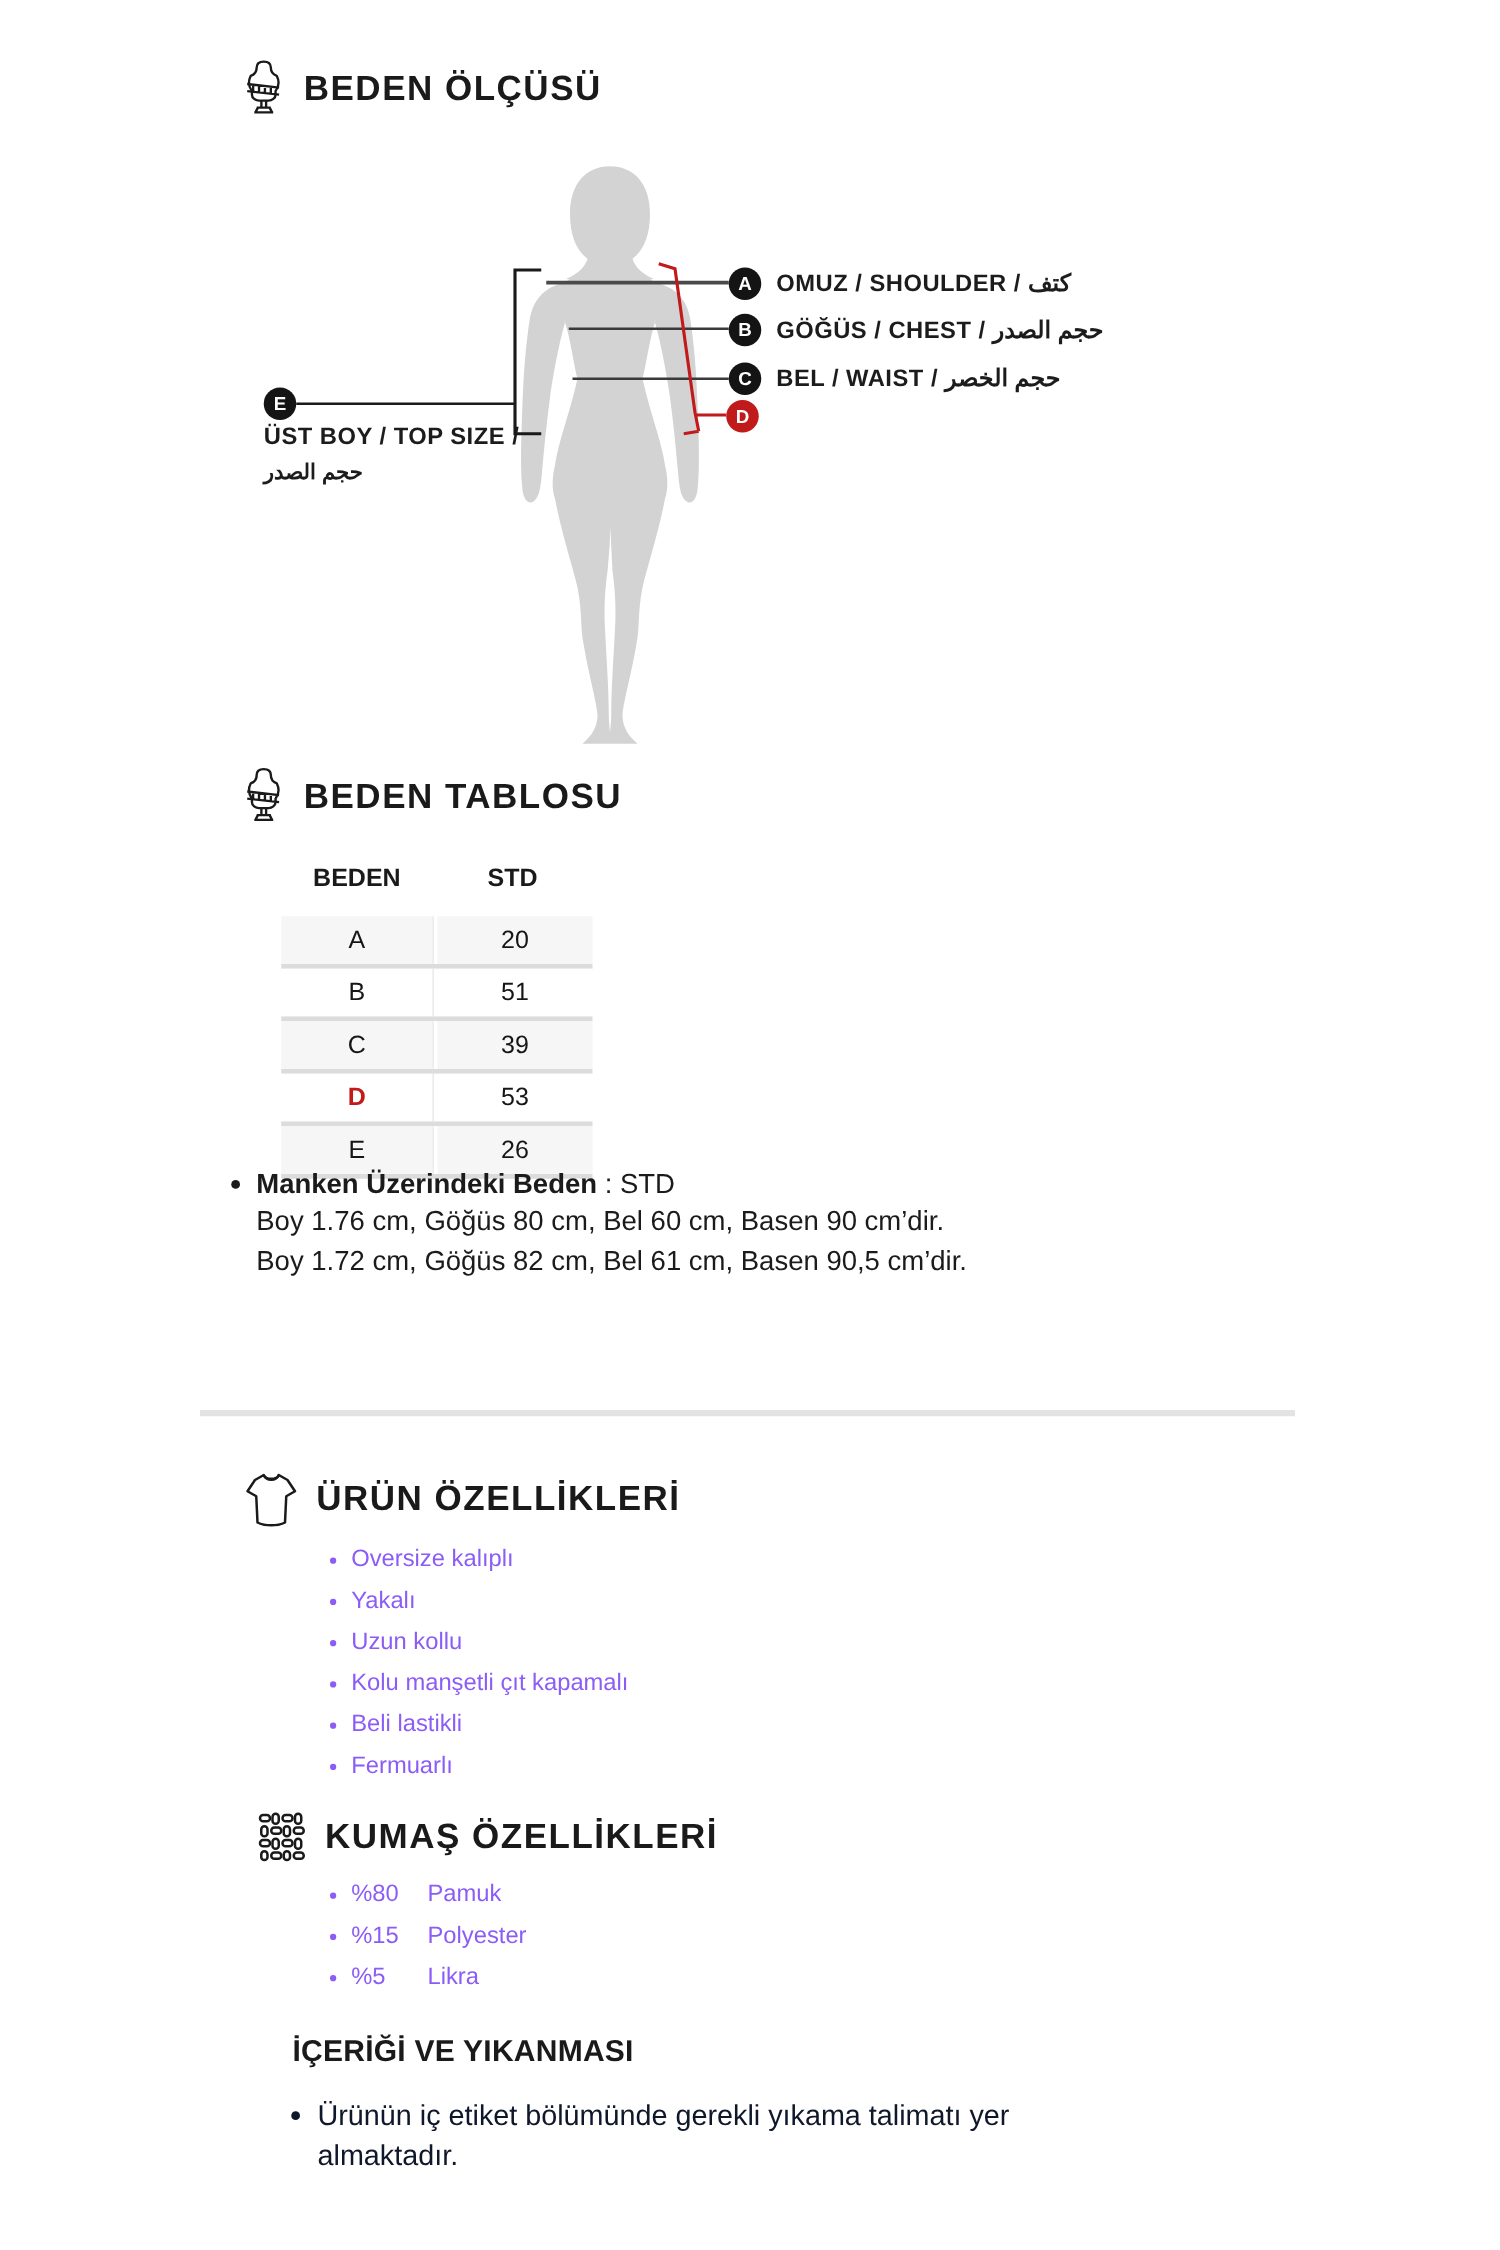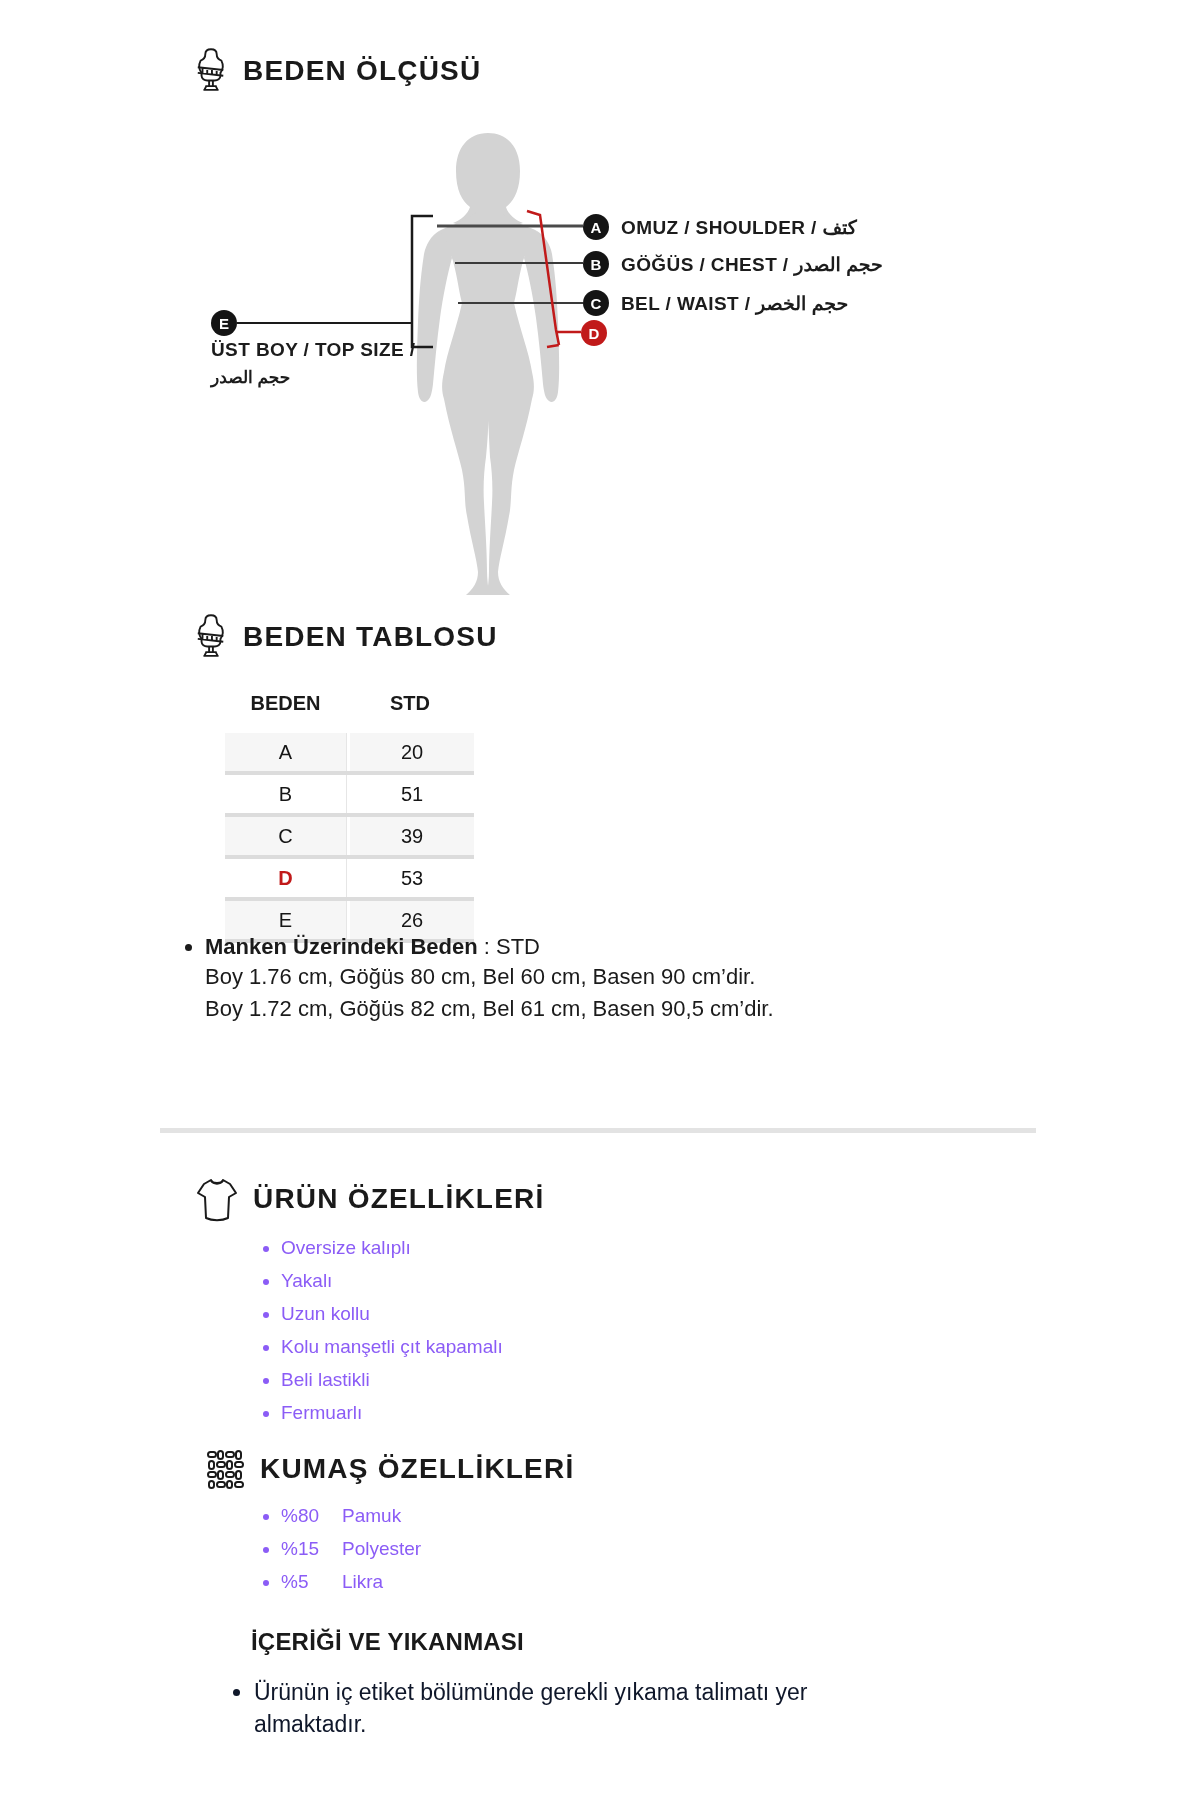--- a/index.html
+++ b/index.html
@@ -206,21 +206,21 @@
     </svg>
     <span class="htitle" style="margin-left:14px;">KUMAŞ ÖZELLİKLERİ</span>
   </div>
 
   <ul class="feat" style="left:235px; top:1504px; padding-left:46px;">
     <li><span class="pct">%80</span><span>Pamuk</span></li>
     <li><span class="pct">%15</span><span>Polyester</span></li>
     <li><span class="pct">%5</span><span>Likra</span></li>
   </ul>
 
-  <div class="sec-header" style="left:251px; top:1628px;">
+  <div class="sec-header" style="left:234px; top:1628px;">
     <span class="htitle plain">İÇERİĞİ VE YIKANMASI</span>
   </div>
 
   <ul class="care">
     <li>Ürünün iç etiket bölümünde gerekli yıkama talimatı yer almaktadır.</li>
   </ul>
 
 </div>
 
 </body></html>

